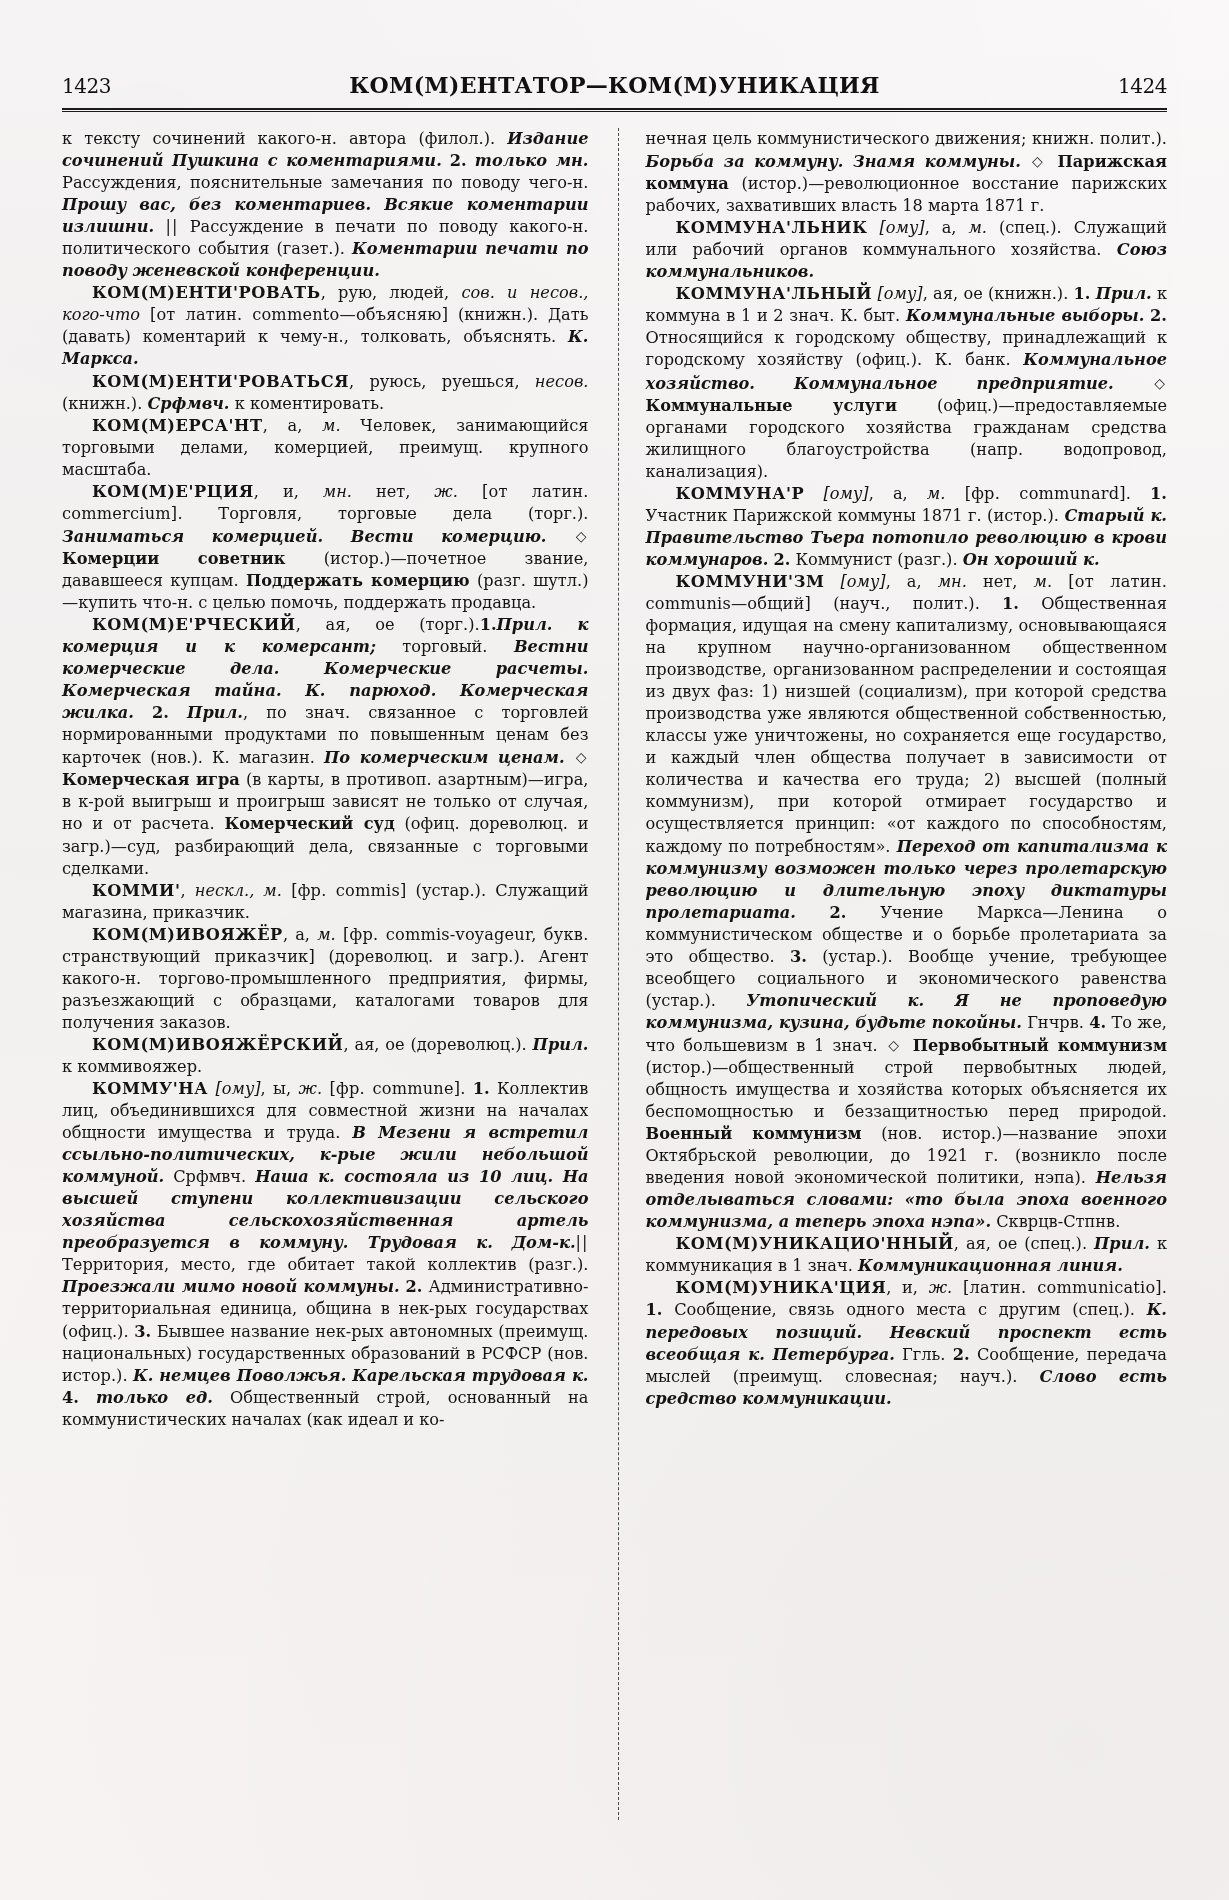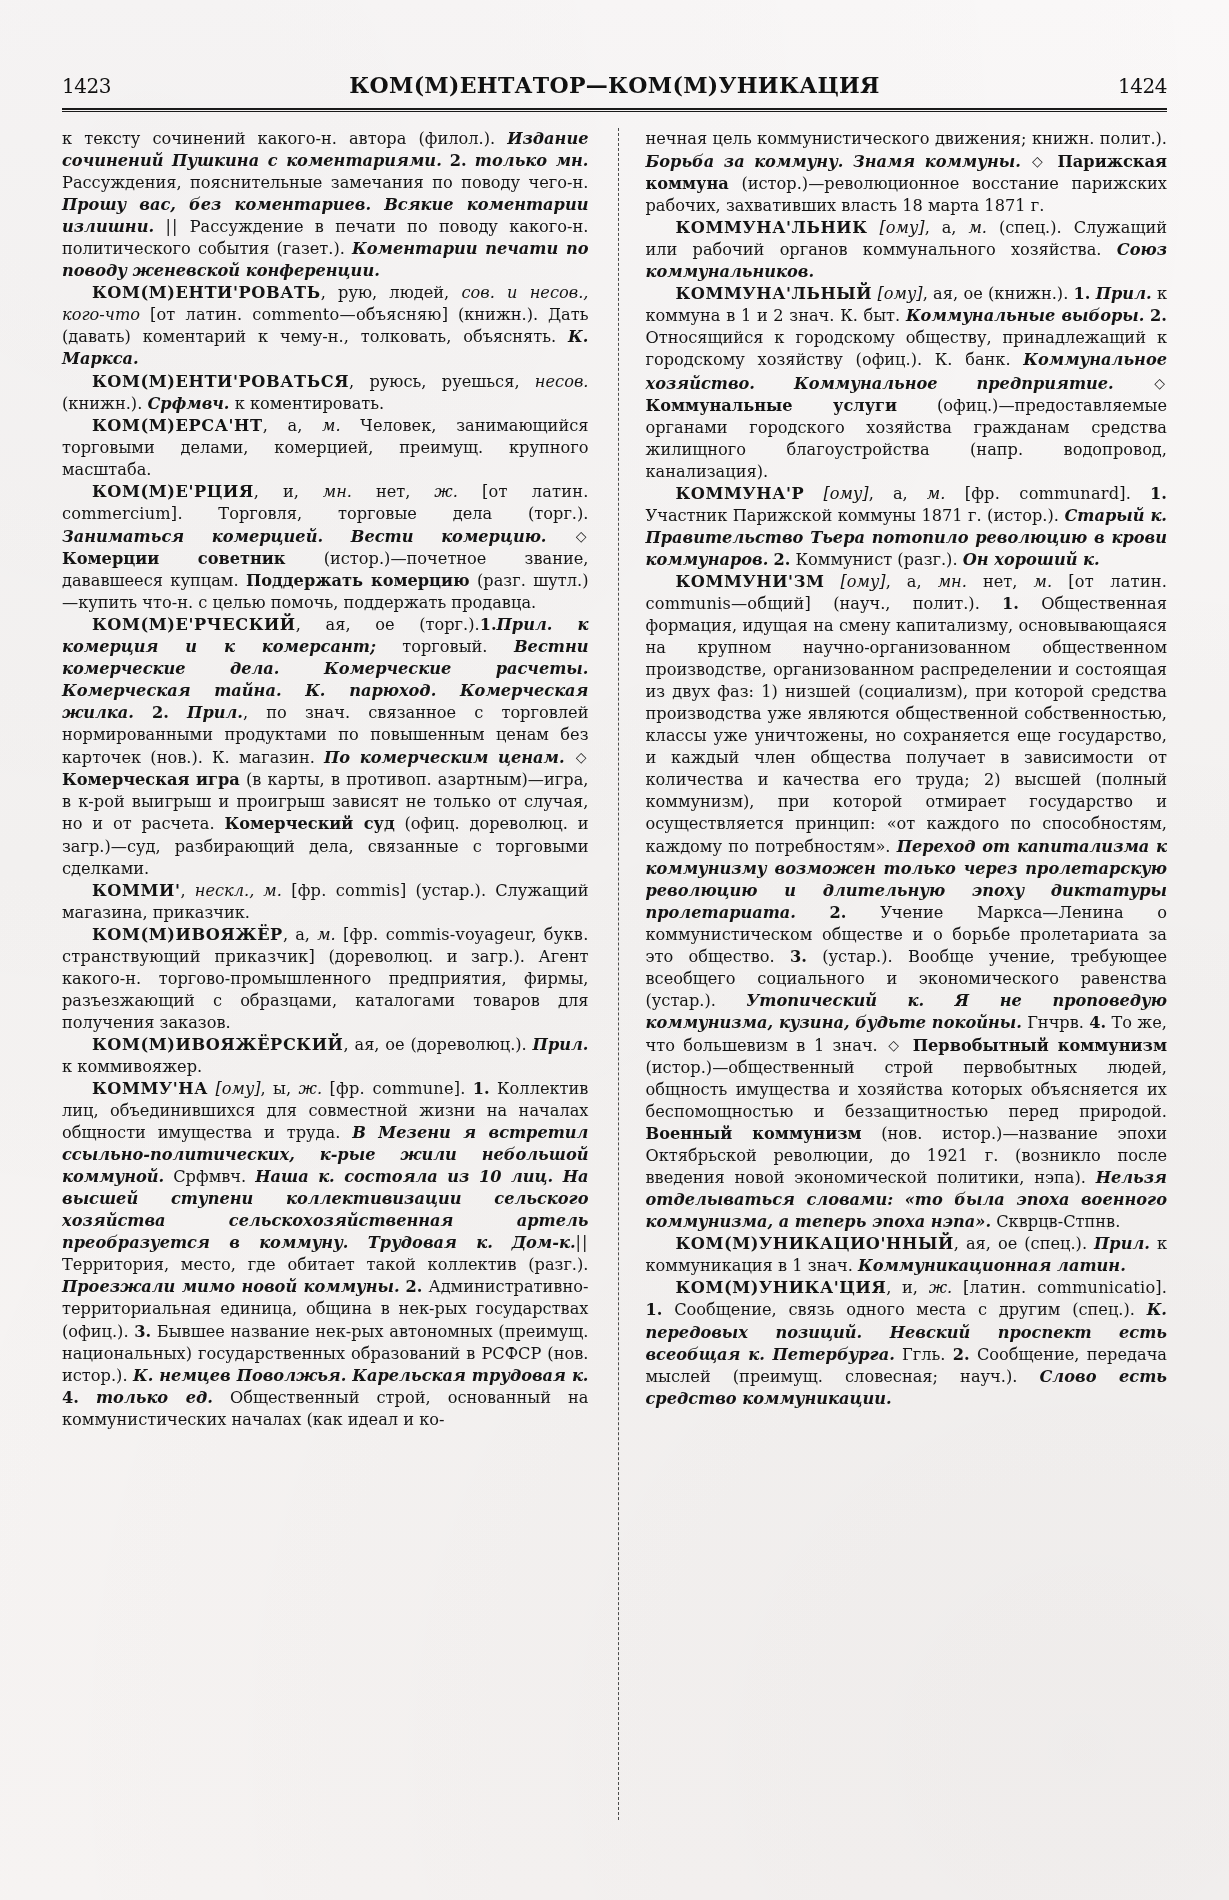--- a/index.html
+++ b/index.html
@@ -175,19 +175,19 @@
 
       <p class="entry"><span class="hw">КОММУНА'ЛЬНИК</span><span class="it"> [ому]</span><span>, а, </span><span class="it">м.</span><span> (спец.). </span><span>Служащий или рабочий органов коммунального хозяйства. </span><span class="bi">Союз коммунальников.</span></p>
 
       <p class="entry"><span class="hw">КОММУНА'ЛЬНЫЙ</span><span class="it"> [ому]</span><span>, ая, ое (книжн.).</span> <span class="bd">1.</span> <span class="bi">Прил.</span><span> к коммуна в 1 и 2 знач. </span><span>К. быт. </span><span class="bi">Коммунальные выборы.</span> <span class="bd">2.</span> <span>Относящийся к городскому обществу, принадлежащий к городскому хозяйству (офиц.). </span><span>К. банк. </span><span class="bi">Коммунальное хозяйство. Коммунальное предприятие.</span> <span class="dia">◇</span> <span class="bd">Коммунальные услуги</span><span> (офиц.)—предоставляемые органами городского хозяйства гражданам средства жилищного благоустройства (напр. водопровод, канализация).</span></p>
 
       <p class="entry"><span class="hw">КОММУНА'Р</span><span class="it"> [ому]</span><span>, а, </span><span class="it">м.</span><span class="lat"> [фр. communard]</span><span>.</span> <span class="bd">1.</span> <span>Участник Парижской коммуны 1871 г. (истор.). </span><span class="bi">Старый к. Правительство Тьера потопило революцию в крови коммунаров.</span> <span class="bd">2.</span> <span>Коммунист (разг.). </span><span class="bi">Он хороший к.</span></p>
 
       <p class="entry"><span class="hw">КОММУНИ'ЗМ</span><span class="it"> [ому]</span><span>, а, </span><span class="it">мн.</span><span> нет, </span><span class="it">м.</span><span class="lat"> [от латин. communis—общий]</span><span> (науч., полит.).</span> <span class="bd">1.</span> <span>Общественная формация, идущая на смену капитализму, основывающаяся на крупном научно-организованном общественном производстве, организованном распределении и состоящая из двух фаз: 1) низшей (социализм), при которой средства производства уже являются общественной собственностью, классы уже уничтожены, но сохраняется еще государство, и каждый член общества получает в зависимости от количества и качества его труда; 2) высшей (полный коммунизм), при которой отмирает государство и осуществляется принцип: «от каждого по способностям, каждому по потребностям». </span><span class="bi">Переход от капитализма к коммунизму возможен только через пролетарскую революцию и длительную эпоху диктатуры пролетариата.</span> <span class="bd">2.</span> <span>Учение Маркса—Ленина о коммунистическом обществе и о борьбе пролетариата за это общество.</span> <span class="bd">3.</span> <span>(устар.). Вообще учение, требующее всеобщего социального и экономического равенства (устар.). </span><span class="bi">Утопический к. Я не проповедую коммунизма, кузина, будьте покойны.</span> <span>Гнчрв.</span> <span class="bd">4.</span> <span>То же, что большевизм в 1 знач.</span> <span class="dia">◇</span> <span class="bd">Первобытный коммунизм</span><span> (истор.)—общественный строй первобытных людей, общность имущества и хозяйства которых объясняется их беспомощностью и беззащитностью перед природой.</span> <span class="bd">Военный коммунизм</span><span> (нов. истор.)—название эпохи Октябрьской революции, до 1921 г. (возникло после введения новой экономической политики, нэпа). </span><span class="bi">Нельзя отделываться словами: «то была эпоха военного коммунизма, а теперь эпоха нэпа».</span> <span>Скврцв-Стпнв.</span></p>
 
 
-      <p class="entry"><span class="hw">КОМ(М)УНИКАЦИО'ННЫЙ</span><span>, ая, ое (спец.). </span><span class="bi">Прил.</span><span> к коммуникация в 1 знач. </span><span class="bi">Коммуникационная латин.</span></p>
+      <p class="entry"><span class="hw">КОМ(М)УНИКАЦИО'ННЫЙ</span><span>, ая, ое (спец.). </span><span class="bi">Прил.</span><span> к коммуникация в 1 знач. </span><span class="bi">Коммуникационная линия.</span></p>
 
       <p class="entry"><span class="hw">КОМ(М)УНИКА'ЦИЯ</span><span>, и, </span><span class="it">ж.</span><span class="lat"> [латин. communicatio]</span><span>.</span> <span class="bd">1.</span> <span>Сообщение, связь одного места с другим (спец.). </span><span class="bi">К. передовых позиций. Невский проспект есть всеобщая к. Петербурга.</span> <span>Ггль.</span> <span class="bd">2.</span> <span>Сообщение, передача мыслей (преимущ. словесная; науч.). </span><span class="bi">Слово есть средство коммуникации.</span></p>
 
     </div>
   </div>
 </div>
 
 </body></html>

